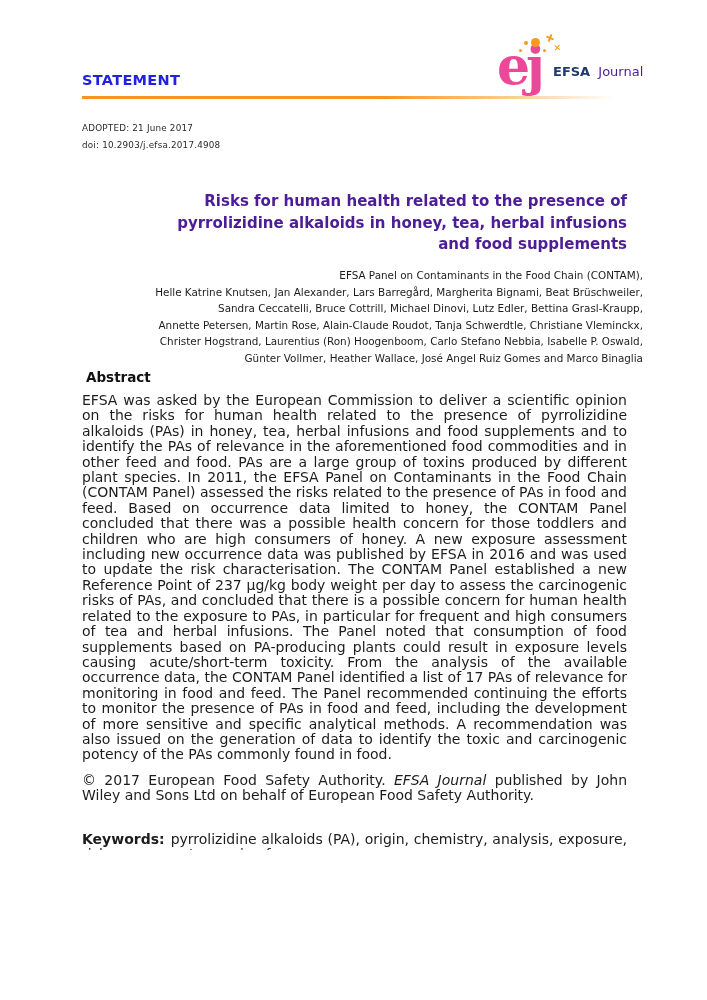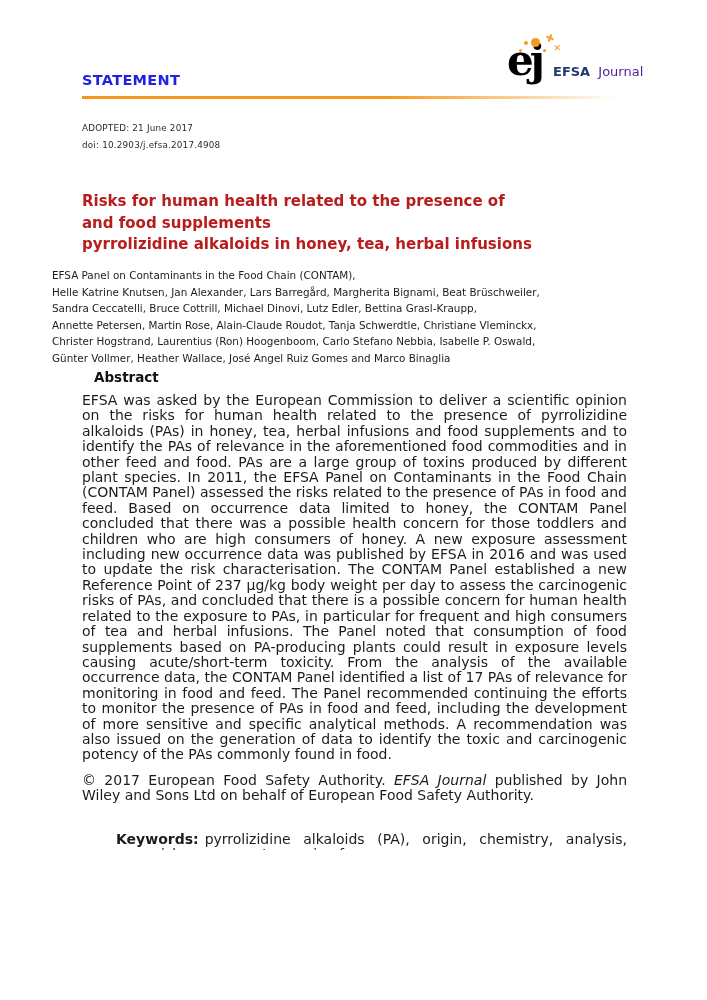--- a/index.html
+++ b/index.html
@@ -19,24 +19,24 @@
     font-size: 14.5px; font-weight: bold; letter-spacing: 0.3px;
     color: #2122e0;
   }
   .orange-rule {
     position: absolute; left: 82px; top: 96px; width: 545px; height: 3px;
     background: linear-gradient(to right, #f6961b 0%, #f6961b 55%, rgba(246,150,27,0.45) 80%, rgba(246,150,27,0) 98%);
   }
 
   .logo { position: absolute; left: 495px; top: 30px; width: 140px; height: 64px; }
   .logo-ej {
-    position: absolute; left: 12px; top: 10px;
+    position: absolute; left: 2px; top: 10px;
     font-family: "DejaVu Serif", serif; font-weight: bold;
-    font-size: 42px; line-height: 1; letter-spacing: -4px;
-    color: #000000;
+    font-size: 52px; line-height: 1; letter-spacing: -4px;
+    color: #ec4899;
   }
   .dot { position: absolute; border-radius: 50%; background: #f59c20; }
   .dot.d1 { left: 24px; top: 19px; width: 3px;  height: 3px; }
   .dot.d2 { left: 29px; top: 11px; width: 4px;  height: 4px; }
   .dot.d3 { left: 36px; top: 8px;  width: 9px;  height: 9px; }
   .dot.d4 { left: 48px; top: 19px; width: 3px;  height: 3px; }
   .star { position: absolute; }
   .star::before, .star::after { content: ""; position: absolute; background: #f59c20; border-radius: 1px; }
   .star.s1 { left: 51px; top: 4px; width: 8px; height: 8px; transform: rotate(22deg); }
   .star.s1::before { left: 3.2px; top: 0; width: 1.8px; height: 8px; }
@@ -51,39 +51,39 @@
   .adopted, .doi {
     position: absolute; left: 82px;
     font-size: 8.8px; color: #2b2b2b; letter-spacing: 0.2px;
   }
   .adopted { top: 123px; }
   .doi     { top: 140px; }
 
   
   .title {
     position: absolute; left: 82px; top: 191px; width: 545px;
-    text-align: left; font-weight: bold;
-    font-size: 15px; line-height: 21.5px; color: #b91c1c;
+    text-align: right; font-weight: bold;
+    font-size: 15px; line-height: 21.5px; color: #4c1d95;
   }
   .authors {
-    position: absolute; left: 52px; top: 267px; width: 577px;
-    text-align: left; font-size: 10.4px; line-height: 16.6px; color: #1c1c1c;
+    position: absolute; left: 66px; top: 267px; width: 577px;
+    text-align: right; font-size: 10.4px; line-height: 16.6px; color: #1c1c1c;
   }
 
   
   .main { position: absolute; left: 82px; top: 369px; width: 545px; }
   .main h2 {
-    margin: 0 0 8px 12px; font-size: 13.5px; font-weight: bold; color: #111;
+    margin: 0 0 8px 4px; font-size: 13.5px; font-weight: bold; color: #111;
   }
   .main p { margin: 0; font-size: 14px; line-height: 15.4px; }
   .abs  { text-align: justify; }
   .copy { margin-top: 10px !important; text-align: justify; }
   .copy i { font-style: italic; }
   .kw   { margin-top: 28px !important; text-align: justify; }
-  .kw b { font-weight: bold; margin-left: 34px; }
+  .kw b { font-weight: bold; }
   .kw .kw-text { margin-left: 6px; }
   .meta { margin-top: 10px !important; }
   .meta.first { margin-top: 30px !important; }
   .meta b { font-weight: bold; }
   .meta .val { margin-left: 19px; }
 
   
   .footer-rule {
     position: absolute; left: 82px; top: 920px; width: 545px; height: 3px;
     background: linear-gradient(to right, rgba(30,111,214,0.06) 0%, rgba(30,111,214,0.55) 8%, #1e6fd6 20%, #1e6fd6 100%);
@@ -114,22 +114,22 @@
       <span class="efsa">EFSA</span>
       <span class="journal">Journal</span>
     </span>
   </div>
 
   <div class="adopted">ADOPTED: 21 June 2017</div>
   <div class="doi">doi: 10.2903/j.efsa.2017.4908</div>
 
   <div class="title">
     <div>Risks for human health related to the presence of</div>
+    <div>pyrrolizidine alkaloids in honey, tea, herbal infusions</div>
     <div>and food supplements</div>
-    <div>pyrrolizidine alkaloids in honey, tea, herbal infusions</div>
   </div>
 
   <div class="authors">
     <div>EFSA Panel on Contaminants in the Food Chain (CONTAM),</div>
     <div>Helle Katrine Knutsen, Jan Alexander, Lars Barregård, Margherita Bignami, Beat Brüschweiler,</div>
     <div>Sandra Ceccatelli, Bruce Cottrill, Michael Dinovi, Lutz Edler, Bettina Grasl-Kraupp,</div>
     <div>Annette Petersen, Martin Rose, Alain-Claude Roudot, Tanja Schwerdtle, Christiane Vleminckx,</div>
     <div>Christer Hogstrand, Laurentius (Ron) Hoogenboom, Carlo Stefano Nebbia, Isabelle P. Oswald,</div>
     <div>Günter Vollmer, Heather Wallace, José Angel Ruiz Gomes and Marco Binaglia</div>
   </div>

